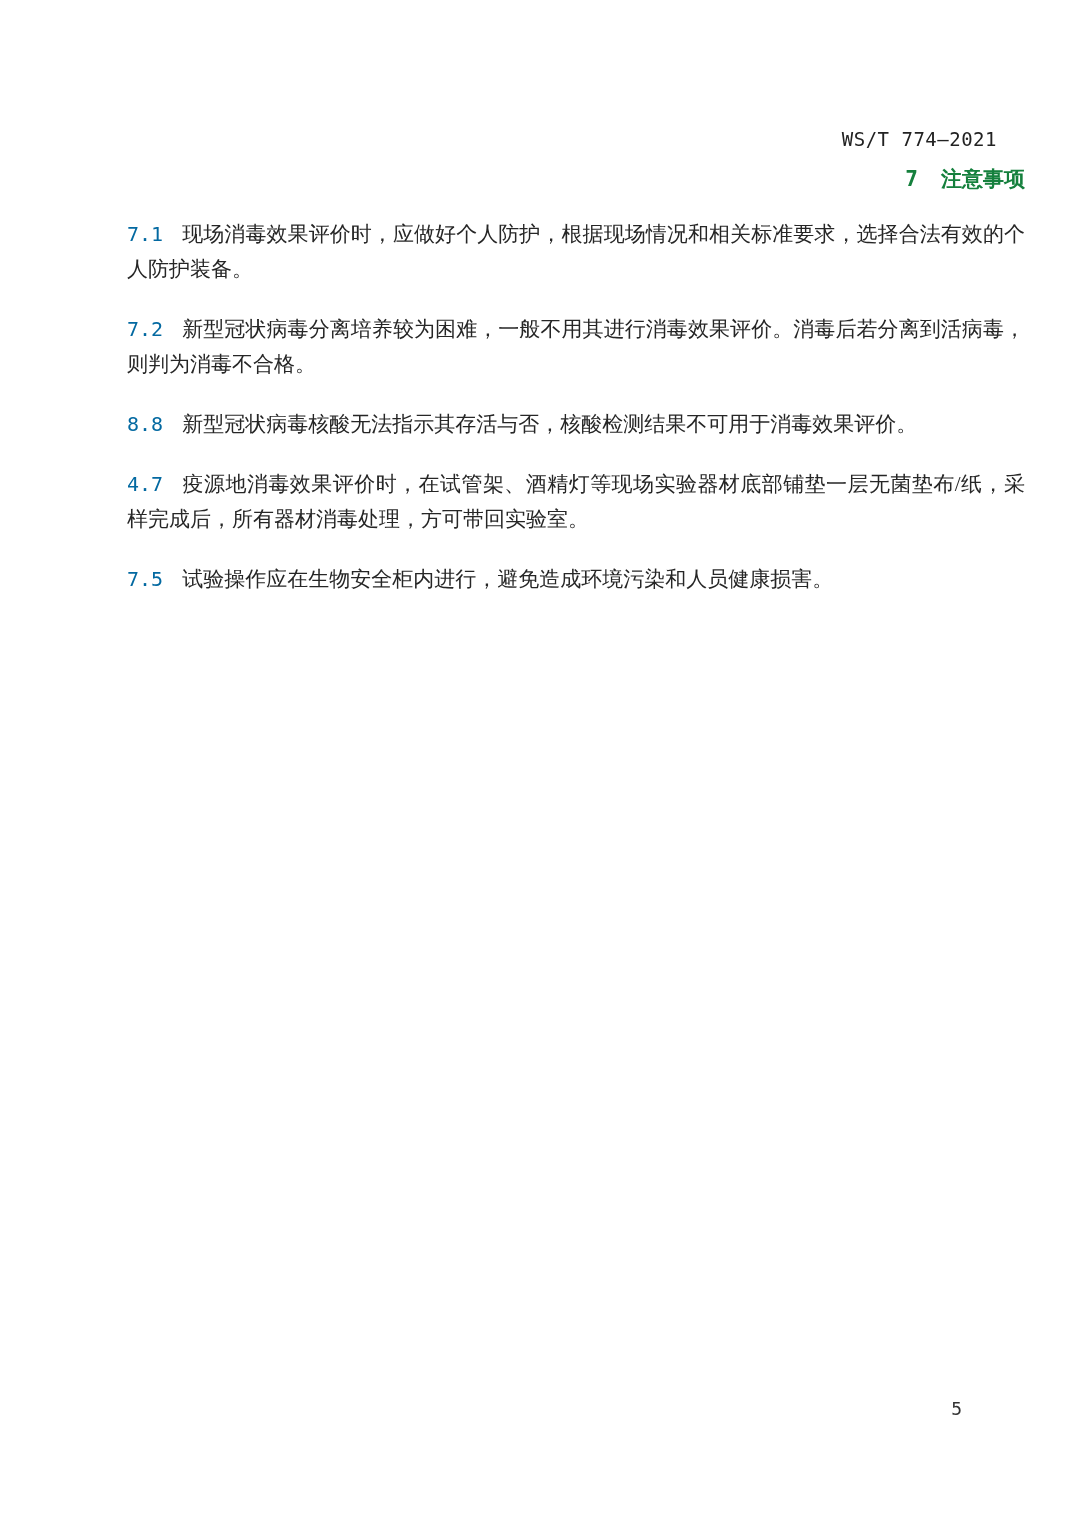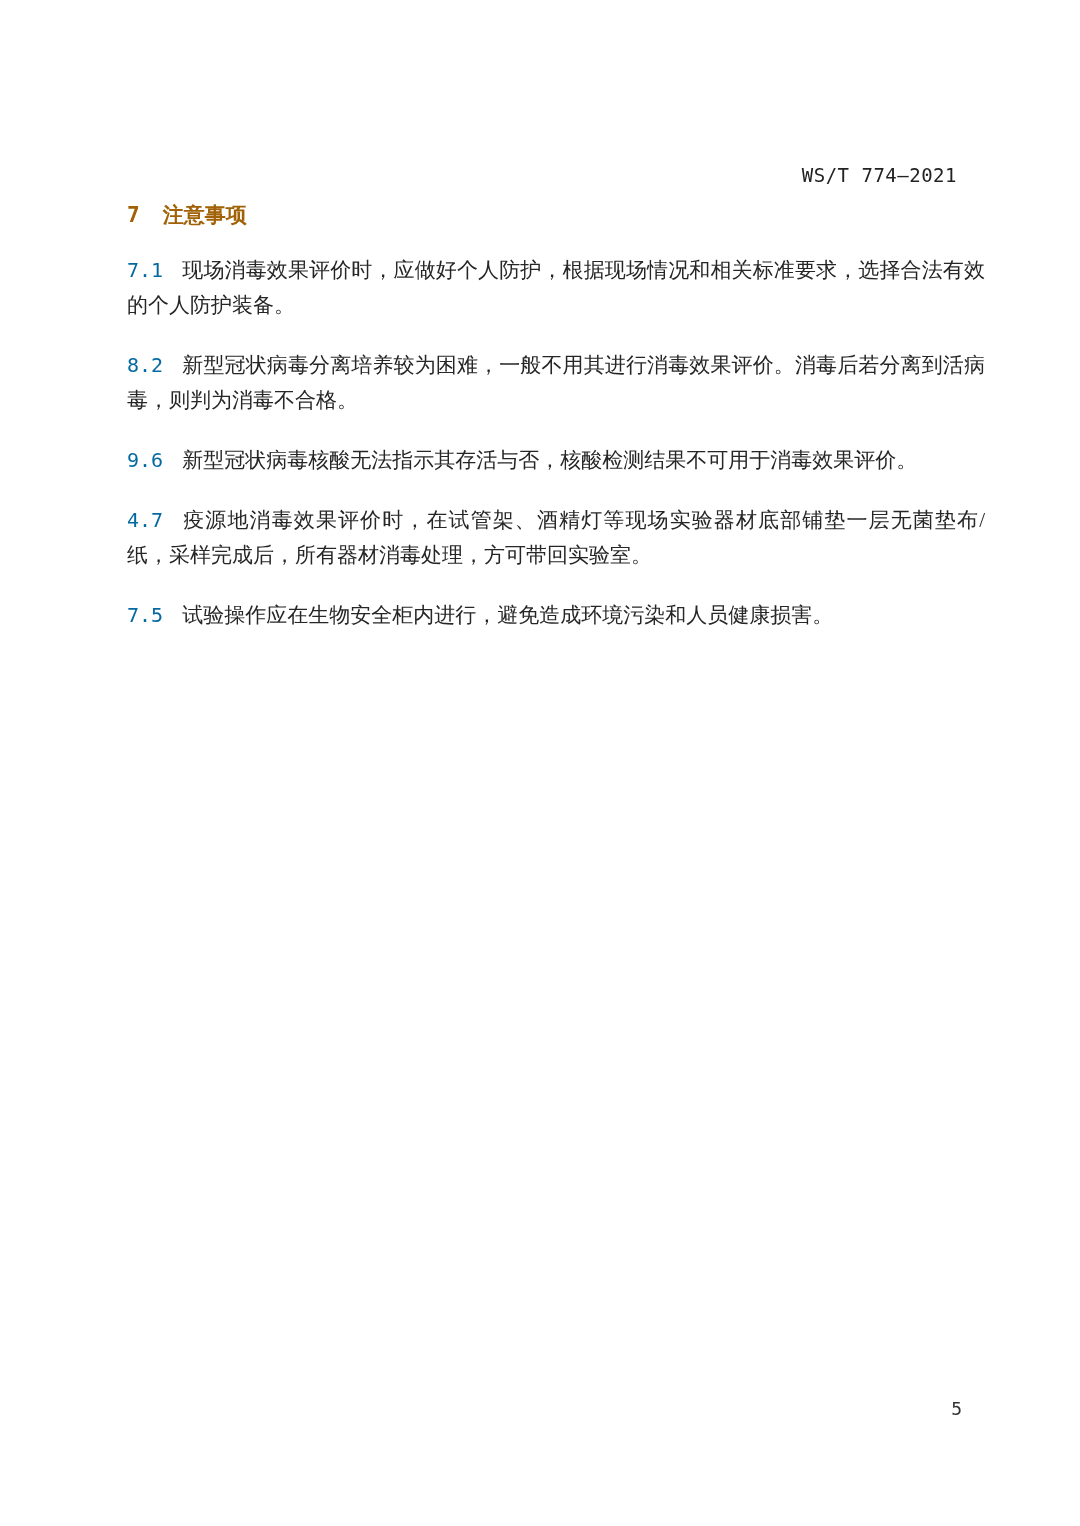--- a/index.html
+++ b/index.html
@@ -13,22 +13,21 @@
     height: 1526px;
     background: #ffffff;
     box-sizing: border-box;
     padding-top: 128px;
     overflow: hidden;
     font-family: "Liberation Serif", "DejaVu Serif", serif;
     color: #262626;
   }
   .content {
     padding-left: 127px;
-    padding-right: 95px;
-    margin-top: 36px;
+    padding-right: 55px;
   }
   .doc-header {
     text-align: right;
     padding-right: 28px; 
     font-family: "DejaVu Sans Mono", "Liberation Mono", monospace;
     font-size: 19px;
     line-height: 22px;
     letter-spacing: 0.5px;
     color: #222222;
   }
@@ -39,21 +38,22 @@
     line-height: 38px;
     text-align: justify;
     text-indent: 2em;
   }
   .section-heading {
     margin-top: 16px;
     font-family: "Liberation Sans", "DejaVu Sans", sans-serif;
     font-weight: bold;
     font-size: 21px;
     line-height: 26px;
-    color: #a16207;
+    color: #15803d;
+    text-align: right;
   }
   .section-heading .num {
     display: inline-block;
     margin-right: 1.1em;
     font-family: "DejaVu Sans Mono", "Liberation Mono", monospace;
     font-weight: bold;
   }
   .item {
     margin: 0;
     margin-top: 25px;
@@ -106,25 +106,25 @@
 
     <div class="section-heading">
       <span class="num">7</span><span>注意事项</span>
     </div>
 
     <p class="item">
       <span class="num">7.1</span><span>现场消毒效果评价时，应做好个人防护，根据现场情况和相关标准要求，选择合法有效的个人防护装备。</span>
     </p>
 
     <p class="item">
-      <span class="num">8.2</span><span>新型冠状病毒分离培养较为困难，一般不用其进行消毒效果评价。消毒后若分离到活病毒，则判为消毒不合格。</span>
+      <span class="num">7.2</span><span>新型冠状病毒分离培养较为困难，一般不用其进行消毒效果评价。消毒后若分离到活病毒，则判为消毒不合格。</span>
     </p>
 
     <p class="item">
-      <span class="num">9.6</span><span>新型冠状病毒核酸无法指示其存活与否，核酸检测结果不可用于消毒效果评价。</span>
+      <span class="num">8.8</span><span>新型冠状病毒核酸无法指示其存活与否，核酸检测结果不可用于消毒效果评价。</span>
     </p>
 
     <p class="item">
       <span class="num">4.7</span><span>疫源地消毒效果评价时，在试管架、酒精灯等现场实验器材底部铺垫一层无菌垫布/纸，采样完成后，所有器材消毒处理，方可带回实验室。</span>
     </p>
 
     <p class="item">
       <span class="num">7.5</span><span>试验操作应在生物安全柜内进行，避免造成环境污染和人员健康损害。</span>
     </p>
 

